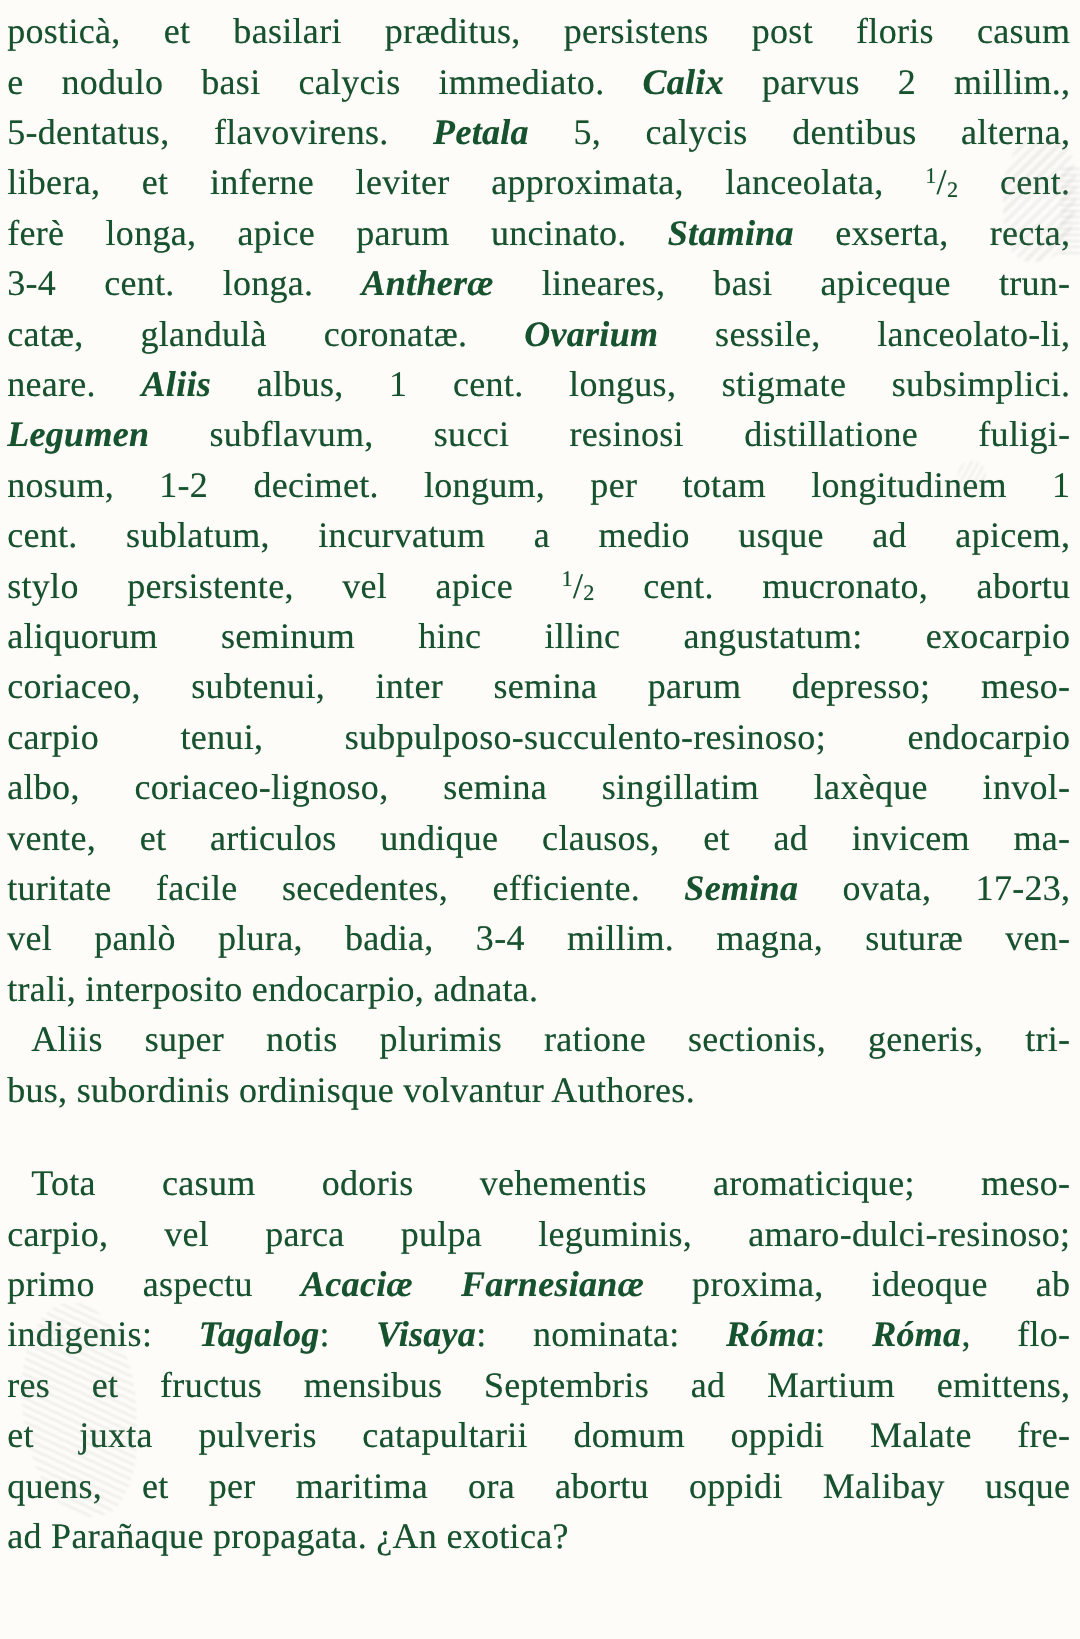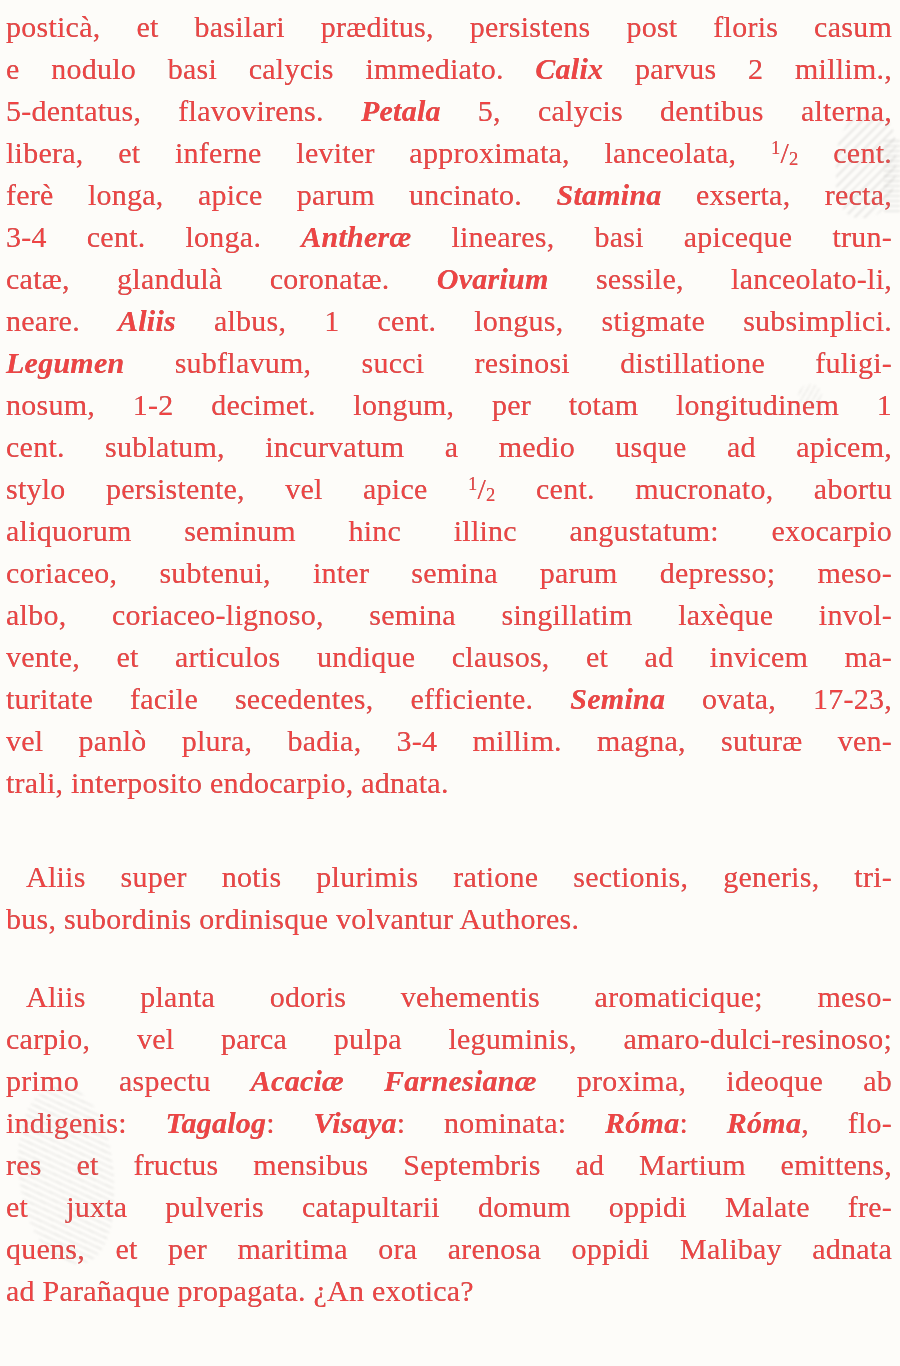--- a/index.html
+++ b/index.html
@@ -8,31 +8,31 @@
     background: #e8e8e4;
   }
   .page {
     position: relative;
     width: 900px;
     height: 1366px;
     margin: 0 auto;
     background: #fdfcf9;
     overflow: hidden;
     font-family: "Liberation Serif", "DejaVu Serif", serif;
-    color: #ef4444;
+    color: #14532d;
     text-shadow: 0 0 0.6px rgba(45,45,42,0.55);
   }
   .text-block {
     position: absolute;
     top: 6px;
     left: 6px;
     right: 8px;
   }
   .paragraph { margin: 0; }
-  .paragraph.p2 { margin-top: 52px; }
+  .paragraph.p2 { }
   .paragraph.p3 { margin-top: 36px; }
   .line {
     font-size: 30px;
     line-height: 42px;
     letter-spacing: 0.25px;
     text-align: justify;
     text-align-last: justify;
     white-space: normal;
   }
   .line.last { text-align-last: left; }
@@ -94,38 +94,39 @@
         <div class="line">ferè longa, apice parum uncinato. <em>Stamina</em> exserta, recta,</div>
         <div class="line">3-4 cent. longa. <em>Antheræ</em> lineares, basi apiceque trun-</div>
         <div class="line">catæ, glandulà coronatæ. <em>Ovarium</em> sessile, lanceolato-li,</div>
         <div class="line">neare. <em>Aliis</em> albus, 1 cent. longus, stigmate subsimplici.</div>
         <div class="line"><em>Legumen</em> subflavum, succi resinosi distillatione fuligi-</div>
         <div class="line">nosum, 1-2 decimet. longum, per totam longitudinem 1</div>
         <div class="line">cent. sublatum, incurvatum a medio usque ad apicem,</div>
         <div class="line">stylo persistente, vel apice <span class="frac"><sup>1</sup>/<sub>2</sub></span> cent. mucronato, abortu</div>
         <div class="line">aliquorum seminum hinc illinc angustatum: exocarpio</div>
         <div class="line">coriaceo, subtenui, inter semina parum depresso; meso-</div>
+        <div class="line">carpio tenui, subpulposo-succulento-resinoso; endocarpio</div>
         <div class="line">albo, coriaceo-lignoso, semina singillatim laxèque invol-</div>
         <div class="line">vente, et articulos undique clausos, et ad invicem ma-</div>
         <div class="line">turitate facile secedentes, efficiente. <em>Semina</em> ovata, 17-23,</div>
         <div class="line">vel panlò plura, badia, 3-4 millim. magna, suturæ ven-</div>
         <div class="line last">trali, interposito endocarpio, adnata.</div>
       </div>
       <div class="paragraph p2 indented">
         <div class="line">Aliis super notis plurimis ratione sectionis, generis, tri-</div>
         <div class="line last">bus, subordinis ordinisque volvantur Authores.</div>
       </div>
       <div class="paragraph p3 indented">
-        <div class="line">Aliis planta odoris vehementis aromaticique; meso-</div>
+        <div class="line">Tota casum odoris vehementis aromaticique; meso-</div>
         <div class="line">carpio, vel parca pulpa leguminis, amaro-dulci-resinoso;</div>
         <div class="line">primo aspectu <em>Acaciæ Farnesianæ</em> proxima, ideoque ab</div>
         <div class="line">indigenis: <em>Tagalog</em>: <em>Visaya</em>: nominata: <em>Róma</em>: <em>Róma</em>, flo-</div>
         <div class="line">res et fructus mensibus Septembris ad Martium emittens,</div>
         <div class="line">et juxta pulveris catapultarii domum oppidi Malate fre-</div>
-        <div class="line">quens, et per maritima ora arenosa oppidi Malibay adnata</div>
+        <div class="line">quens, et per maritima ora abortu oppidi Malibay usque</div>
         <div class="line last">ad Parañaque propagata. ¿An exotica?</div>
       </div>
     </div>
   <div class="smudge s1"></div>
   <div class="smudge s2"></div>
   <div class="smudge s3"></div>
   <div class="smudge s4"></div>
 </div>
 
 </body></html>

